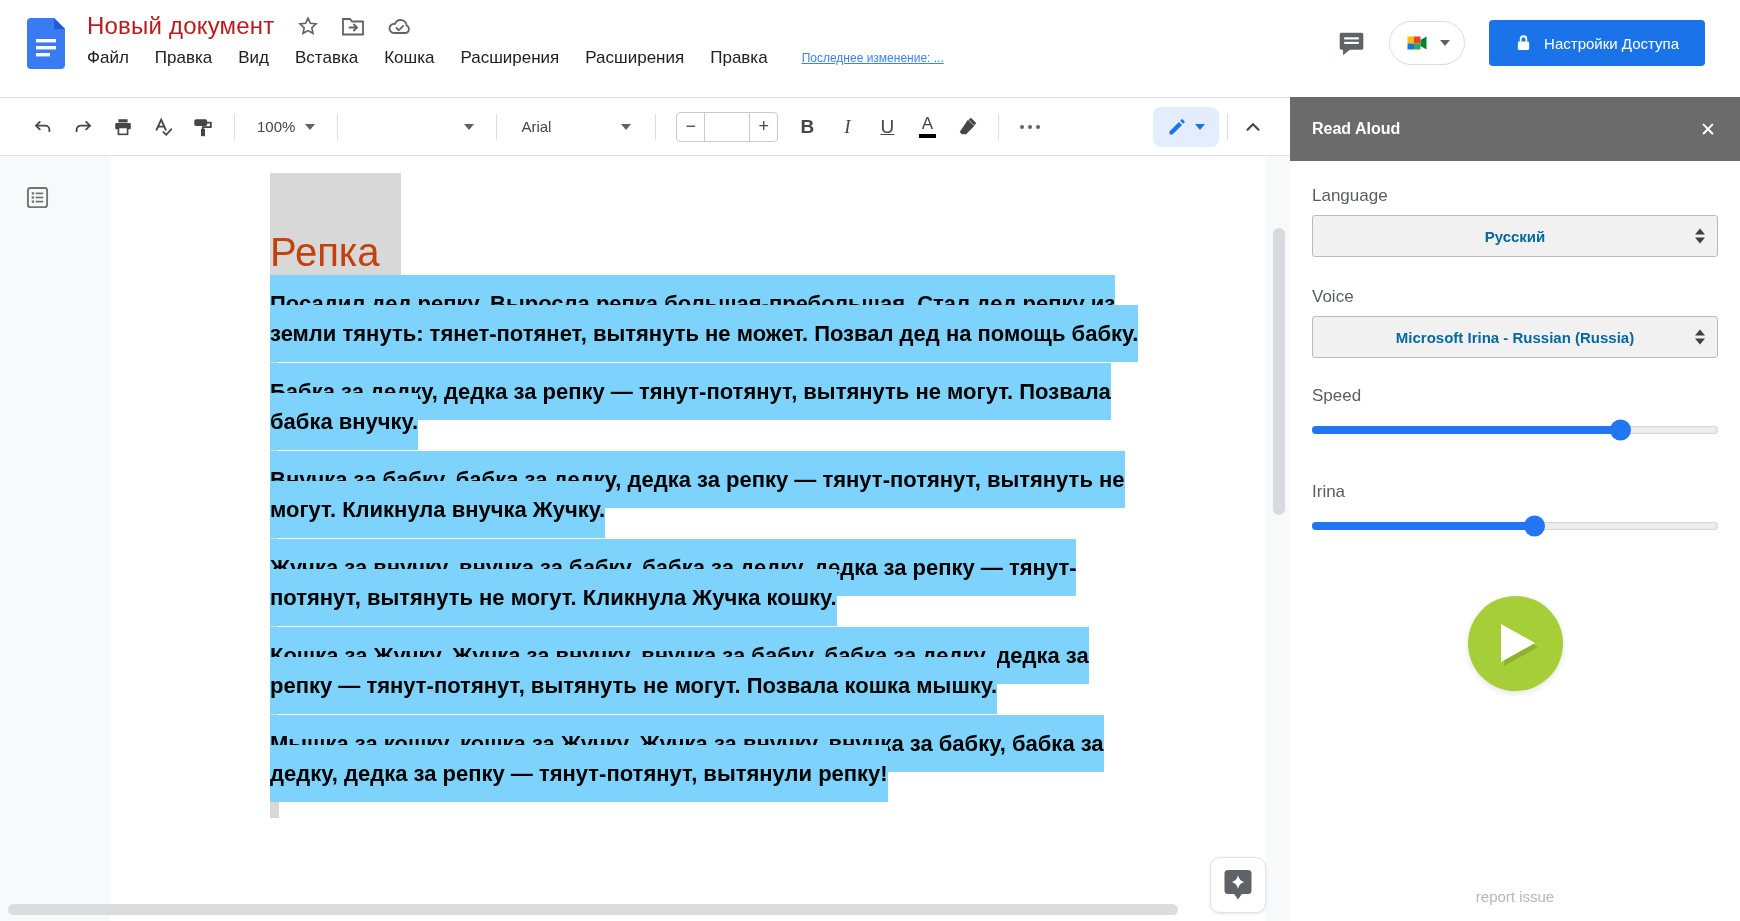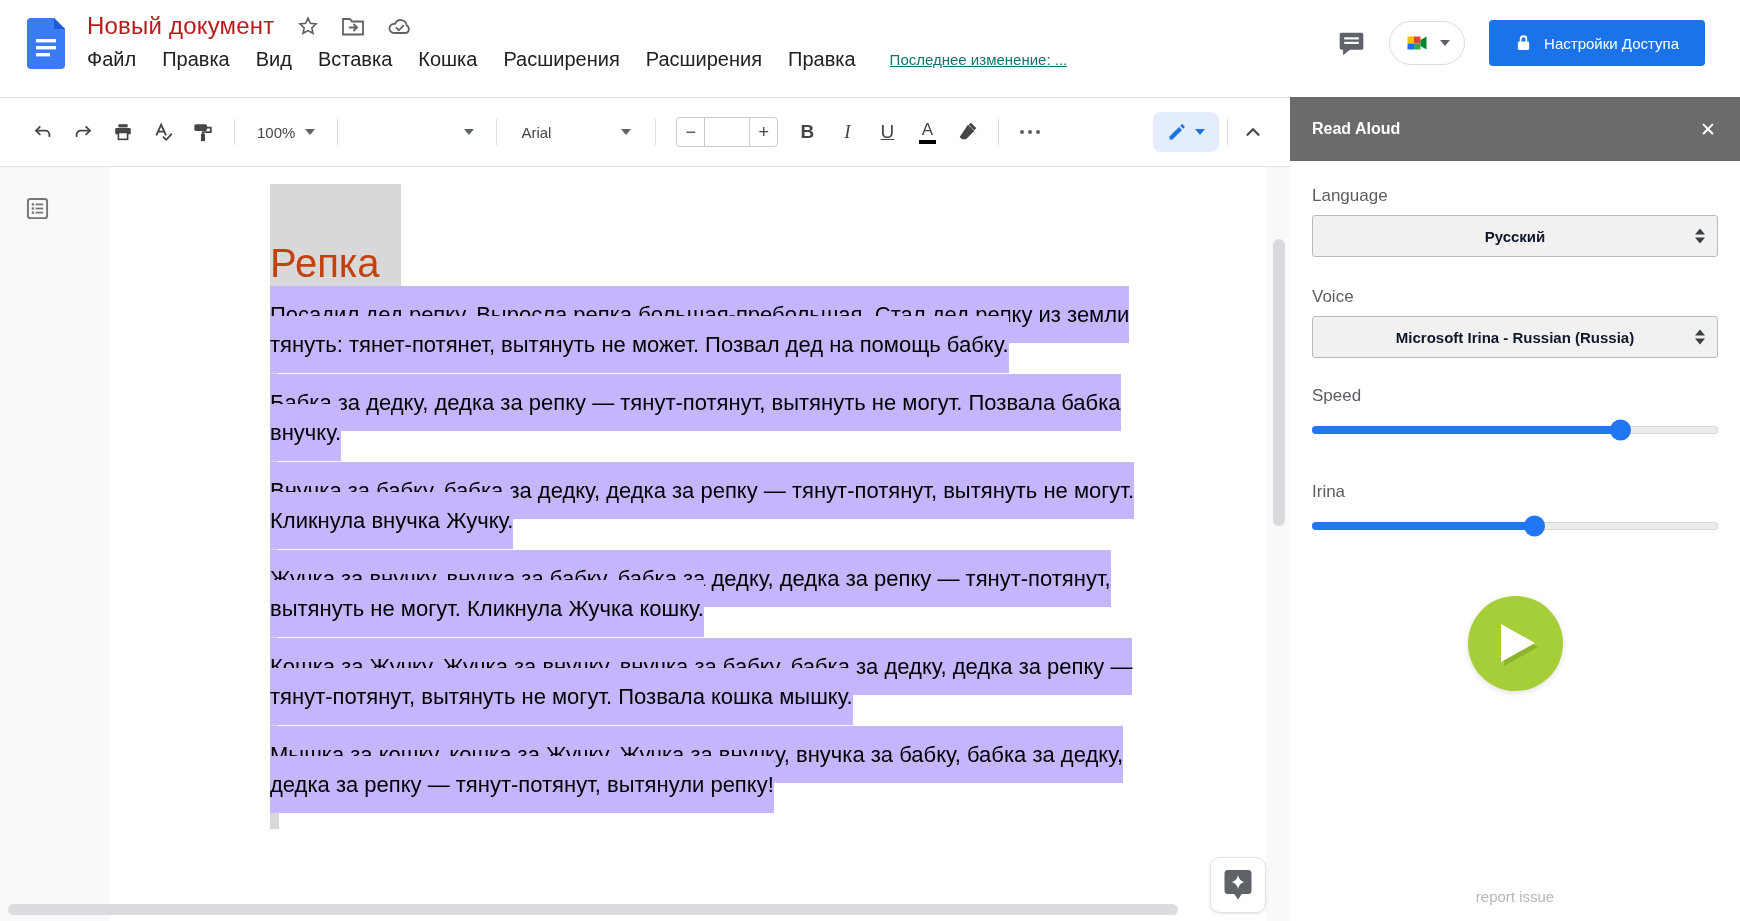--- a/index.html
+++ b/index.html
@@ -7,33 +7,33 @@
   .app { position:relative; width:1740px; height:921px; }
 
   
   .topbar { position:relative; height:97px; background:#fff; display:flex; align-items:flex-start; }
   .brand { margin:18px 0 0 27px; flex:0 0 auto; cursor:pointer; }
   .title-menus { margin-left:22px; padding-top:12px; }
   .title-row { display:flex; align-items:center; gap:22px; }
   .doc-title { font-size:24px; color:#b91c1c; letter-spacing:.2px; }
   .title-icon { color:#5f6368; display:flex; align-items:center; cursor:pointer; }
   .menu-row { display:flex; align-items:center; gap:26px; margin-top:8px; }
-  .menu-item { font-size:20px; color:#202124; cursor:pointer; }
-  .last-edit { font-size:15px; color:#0f766e; text-decoration:underline; margin-left:8px; cursor:pointer; }
+  .menu-item { font-size:17px; color:#202124; cursor:pointer; }
+  .last-edit { font-size:12px; color:#3b82f6; text-decoration:underline; margin-left:8px; cursor:pointer; }
   .top-right { position:absolute; right:35px; top:0; height:86px; display:flex; align-items:center; gap:24px; }
   .icon-btn { background:none; border:none; cursor:pointer; display:flex; align-items:center; justify-content:center; }
   .meet-pill { height:44px; padding:0 14px; border:1px solid #dadce0; border-radius:22px; background:#fff; display:flex; align-items:center; gap:10px; cursor:pointer; }
   .share-btn { height:46px; padding:0 26px; background:#1a73e8; border:none; border-radius:4px; color:#fff; font-size:15px; font-weight:500; display:flex; align-items:center; gap:12px; cursor:pointer; font-family:"Liberation Sans", sans-serif; }
 
   
   .main-row { display:flex; height:824px; }
   .left-col { width:1290px; display:flex; flex-direction:column; }
 
   
-  .toolbar { height:70px; border-top:1px solid #dadce0; border-bottom:1px solid #dfe1e5; background:#fff; display:flex; align-items:center; padding:0 20px 0 26px; gap:6px; }
+  .toolbar { height:59px; border-top:1px solid #dadce0; border-bottom:1px solid #dfe1e5; background:#fff; display:flex; align-items:center; padding:0 20px 0 26px; gap:6px; }
   .tb-btn { width:34px; height:34px; border:none; background:none; border-radius:4px; display:flex; align-items:center; justify-content:center; color:#444746; cursor:pointer; flex:0 0 auto; }
   .tb-sep { width:1px; height:26px; background:#dadce0; margin:0 8px; flex:0 0 auto; }
   .tb-drop { display:flex; align-items:center; gap:10px; height:34px; padding:0 8px; border-radius:4px; cursor:pointer; color:#444746; }
   .tb-zoom-label { font-size:15px; color:#444746; }
   .caret { width:0; height:0; border-left:5px solid transparent; border-right:5px solid transparent; border-top:6px solid #5f6368; }
   .styles-drop { width:130px; justify-content:flex-end; }
   .font-drop { width:130px; justify-content:space-between; padding:0 10px; }
   .font-name { font-size:15px; color:#444746; }
   .size-group { display:flex; align-items:center; height:30px; border:1px solid #c8cbce; border-radius:4px; margin:0 6px; overflow:hidden; flex:0 0 auto; }
   .size-btn { width:27px; height:30px; border:none; background:none; font-size:18px; color:#444746; cursor:pointer; }
@@ -53,41 +53,41 @@
 
   
   .doc-area { position:relative; flex:1; background:#f8f9fa; overflow:hidden; }
   .left-rail { position:absolute; left:0; top:0; bottom:0; width:110px; }
   .outline-btn { position:absolute; left:26px; top:30px; }
   .page { position:absolute; left:110px; right:24px; top:0; bottom:-40px; background:#fff; padding:17px 0 0 160px; cursor:text; }
   .doc-text { width:880px; font-size:22px; line-height:30px; color:#000; }
   .title-line { margin-bottom:6px; }
   .title-sel { display:inline-block; background:#d8d8d8; font-size:40px; line-height:46px; padding:56px 22px 8px 0; color:#c2410c; }
   .para { margin:0; }
-  .hl { background:#c4b5fd; padding:16px 0; }
+  .hl { background:#7dd3fc; padding:16px 0;font-weight:bold; }
   .sel-gap { height:28px; padding-top:2px; }
   .sel-gap i { display:block; width:8px; height:25px; background:#d8d8d8; }
   .sel-end { width:9px; height:26px; background:#d8d8d8; margin-top:3px; }
   .v-scroll { position:absolute; right:5px; top:72px; width:12px; height:287px; border-radius:6px; background:#d8dadd; cursor:pointer; }
   .h-scroll { position:absolute; left:8px; bottom:6px; width:1170px; height:11px; border-radius:6px; background:#dadce0; cursor:pointer; }
   .explore-btn { position:absolute; right:24px; bottom:8px; width:56px; height:56px; background:#fff; border:1px solid #e3e3e3; border-radius:10px; box-shadow:0 1px 3px rgba(0,0,0,.10); display:flex; align-items:center; justify-content:center; cursor:pointer; }
 
   
   .panel { width:450px; background:#fff; display:flex; flex-direction:column; position:relative; }
   .panel-header { height:64px; background:#6b6b6b; color:#fff; display:flex; align-items:center; justify-content:space-between; padding:0 24px 0 22px; flex:0 0 auto; }
   .panel-title { font-size:16px; font-weight:bold; }
   .panel-close { background:none; border:none; color:#fff; font-size:19px; cursor:pointer; line-height:1; }
   .panel-body { padding:0 22px; position:relative; flex:1; }
   .fld-label { font-size:17px; color:#5a5e63; }
   .lbl-language { margin-top:25px; }
   .lbl-voice { margin-top:30px; }
   .lbl-speed { margin-top:28px; }
   .lbl-pitch { margin-top:42px; }
   .select { position:relative; margin-top:9px; height:42px; background:#f1f1f1; border:1px solid #b9bcbf; border-radius:3px; display:flex; align-items:center; justify-content:center; cursor:pointer; }
-  .select-value { font-size:15px; font-weight:bold; color:#0f172a; }
+  .select-value { font-size:15px; font-weight:bold; color:#0369a1; }
   .select-arrows { position:absolute; right:12px; top:50%; transform:translateY(-50%); display:flex; flex-direction:column; gap:3px; }
   .select-arrows i { width:0; height:0; border-left:5px solid transparent; border-right:5px solid transparent; }
   .select-arrows .up { border-bottom:6px solid #3c4043; }
   .select-arrows .dn { border-top:6px solid #3c4043; }
   .slider { margin-top:14px; height:20px; display:flex; align-items:center; cursor:pointer; }
   .slider-track { position:relative; width:100%; height:8px; border-radius:5px; background:#ececec; box-shadow:inset 0 0 0 1px #d7d7d7; }
   .slider-fill { position:relative; height:8px; border-radius:5px; background:#2176f3; }
   .slider-thumb { position:absolute; right:-10px; top:50%; transform:translateY(-50%); width:21px; height:21px; border-radius:50%; background:#2176f3; cursor:grab; }
   .play-wrap { margin-top:60px; display:flex; justify-content:center; }
   .play-btn { width:95px; height:95px; border-radius:50%; border:none; background:#a6ce39; position:relative; cursor:pointer; box-shadow:0 2px 6px rgba(0,0,0,.12); }

